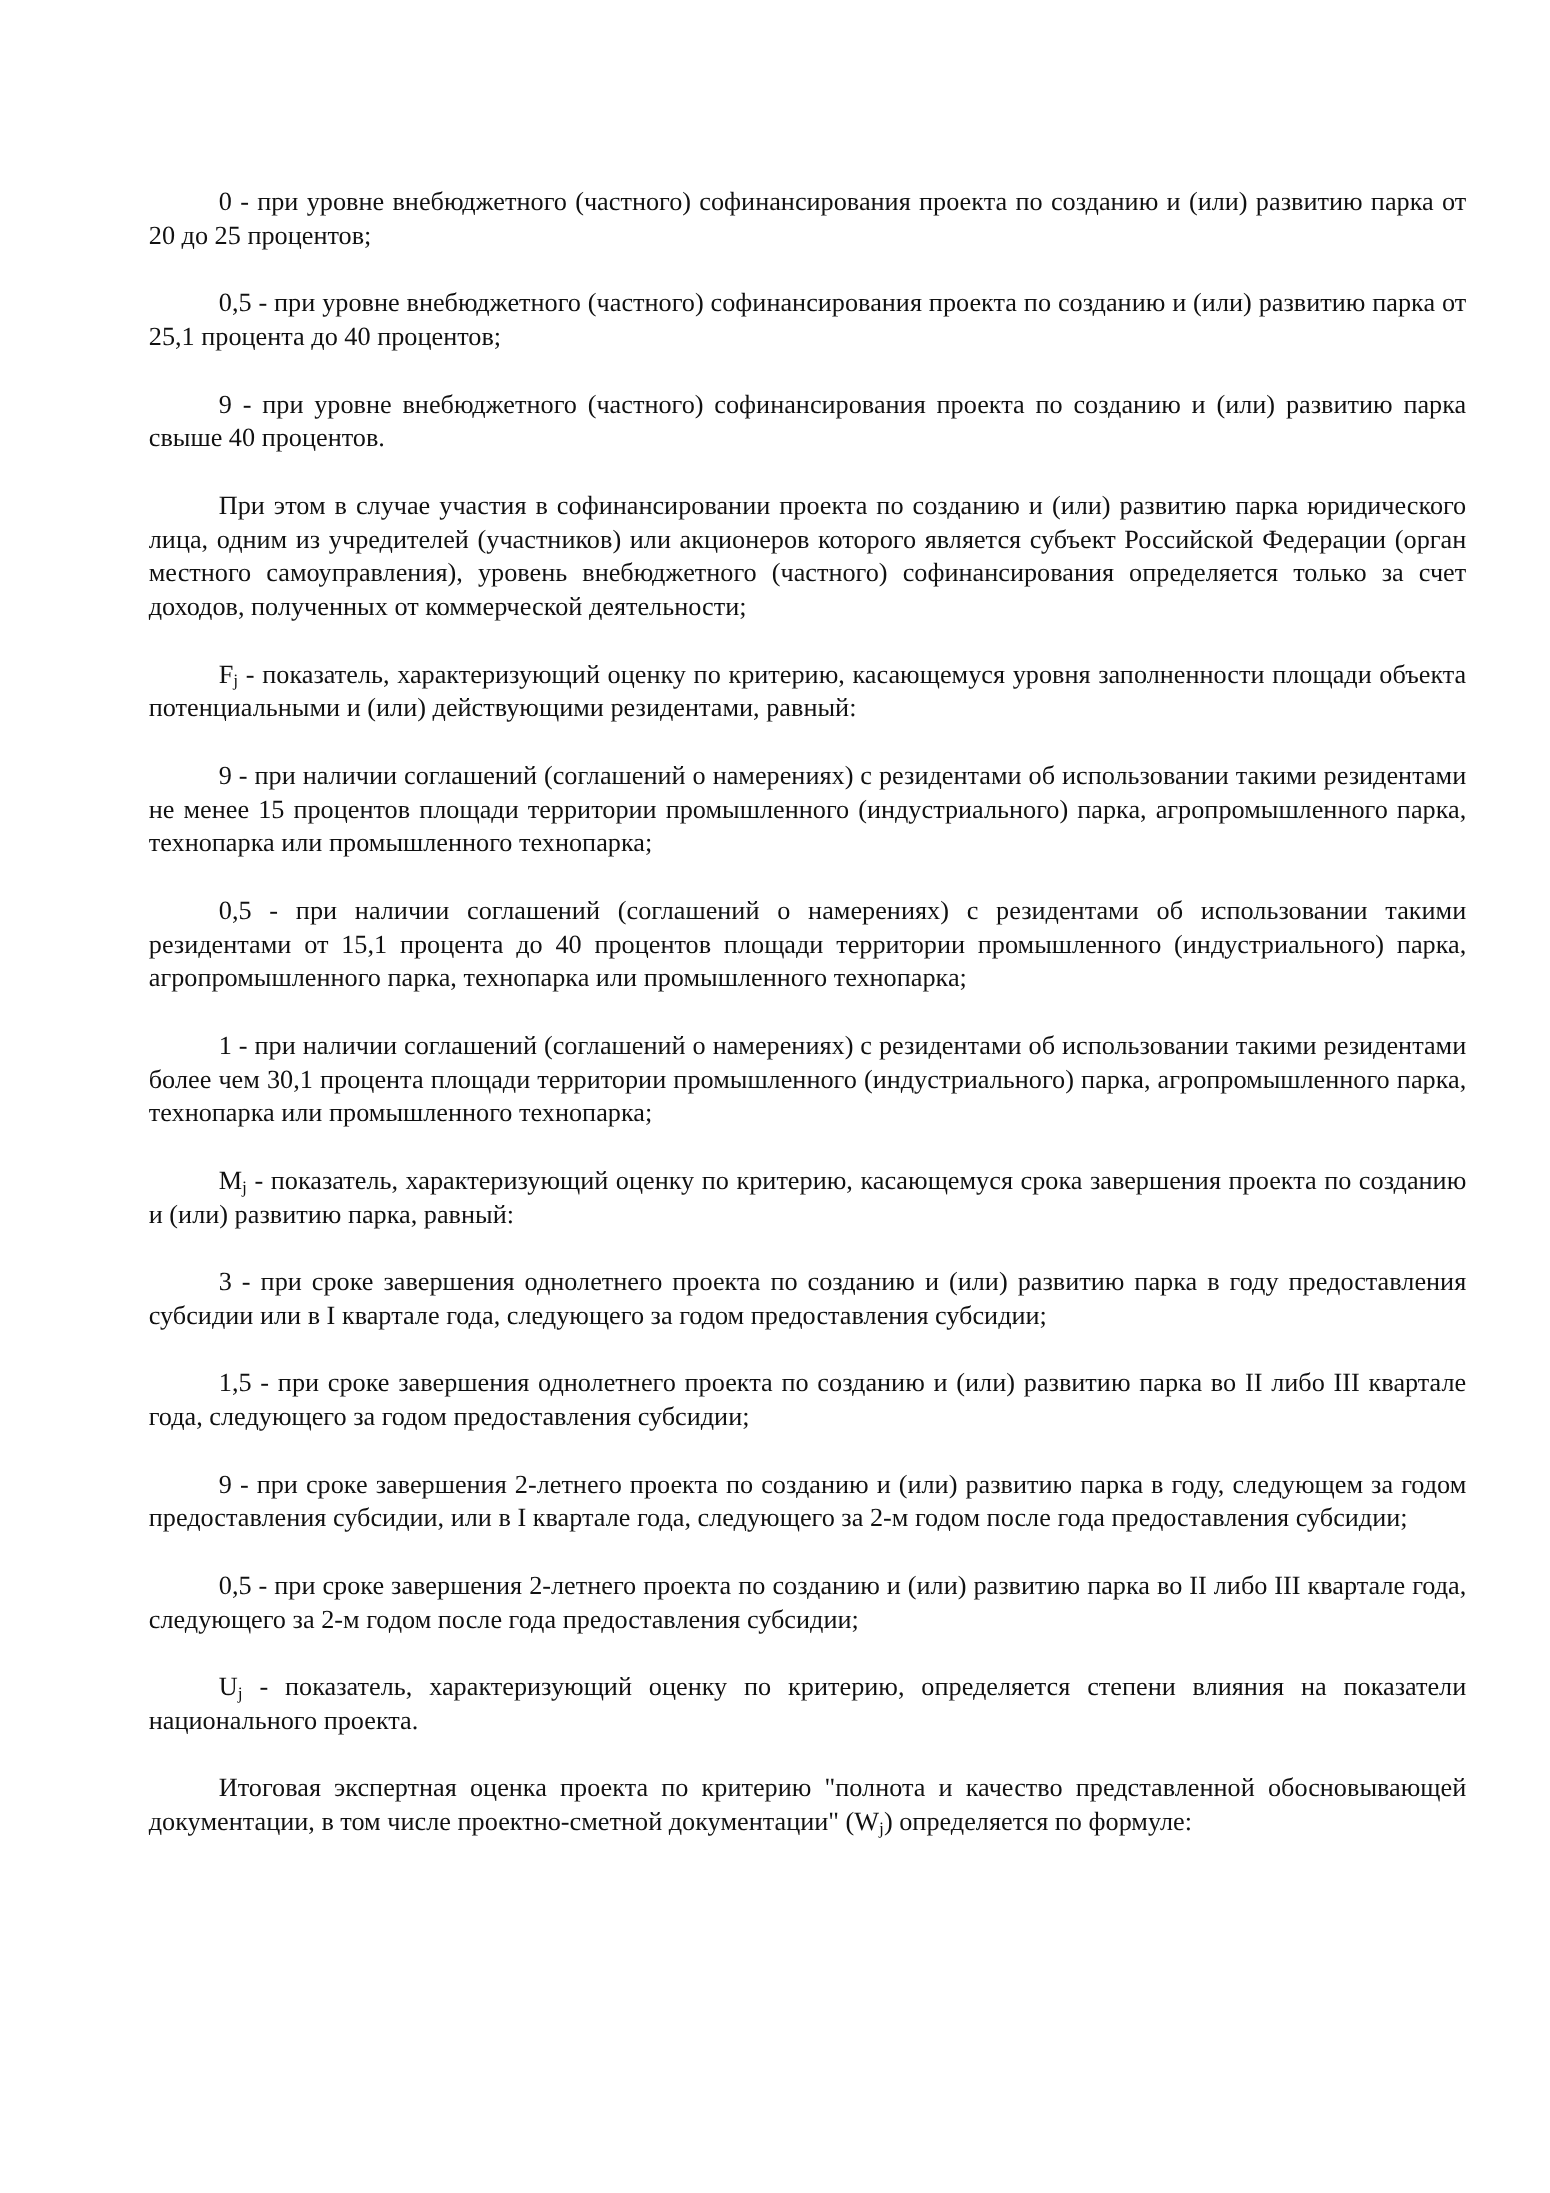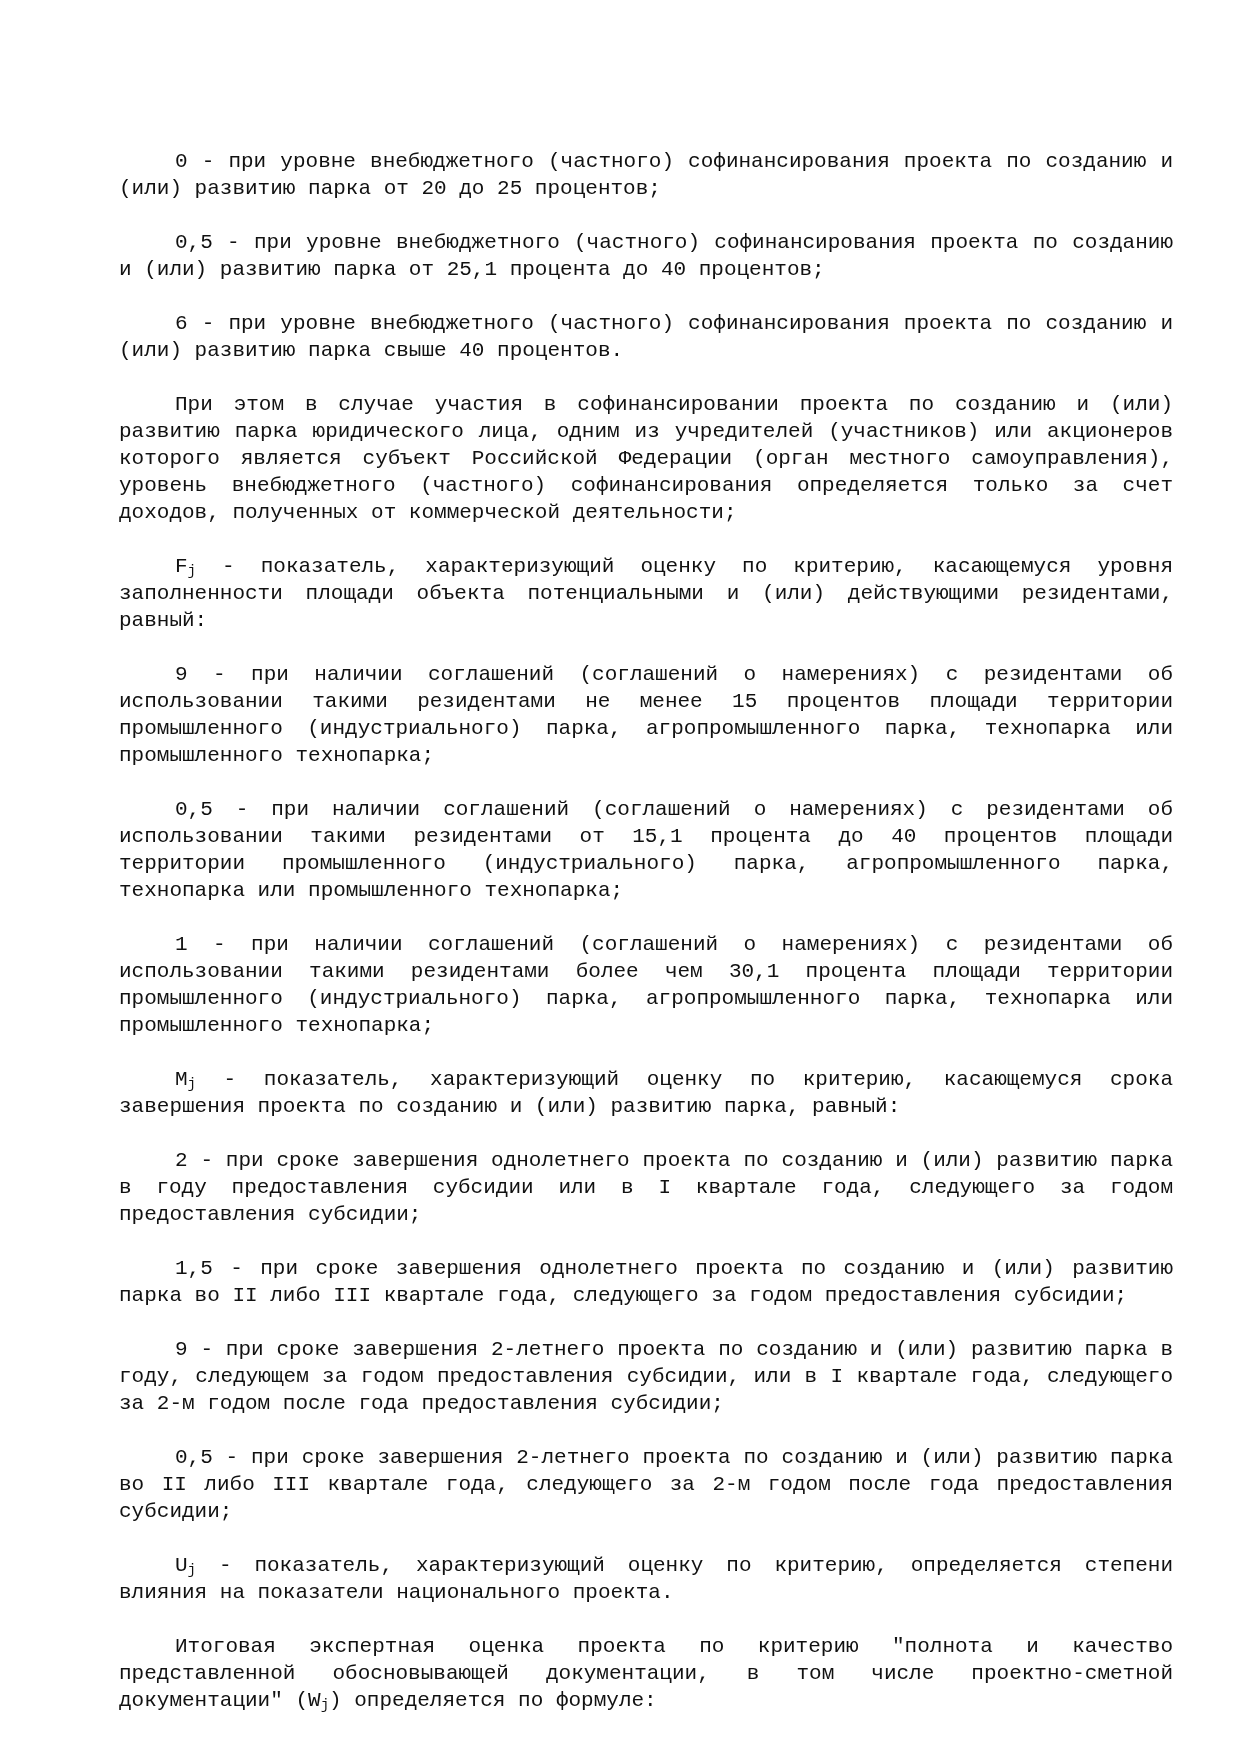--- a/index.html
+++ b/index.html
@@ -2,50 +2,50 @@
 <html><head>
 <meta charset="utf-8">
 <style>
   html, body { margin: 0; padding: 0; background: #ffffff; }
   body { width: 1240px; height: 1754px; position: relative; overflow: hidden; }
   .page {
     position: absolute;
     left: 119px;
     top: 148px;
     width: 1054px;
-    font-family: Liberation Mono, monospace;
+    font-family: Liberation Serif, serif;
     font-size: 21px;
     line-height: 27px;
     color: #111111;
   }
   .para {
     margin: 0 0 27px 0;
     text-align: justify;
     text-indent: 56px;
   }
   sub { font-size: 14px; vertical-align: -3px; line-height: 0; }
 </style>
 </head>
 <body>
 
 <div class="page">
   <p class="para">0 - при уровне внебюджетного (частного) софинансирования проекта по созданию и (или) развитию парка от 20 до 25 процентов;</p>
   <p class="para">0,5 - при уровне внебюджетного (частного) софинансирования проекта по созданию и (или) развитию парка от 25,1 процента до 40 процентов;</p>
-  <p class="para">6 - при уровне внебюджетного (частного) софинансирования проекта по созданию и (или) развитию парка свыше 40 процентов.</p>
+  <p class="para">9 - при уровне внебюджетного (частного) софинансирования проекта по созданию и (или) развитию парка свыше 40 процентов.</p>
   <p class="para">При этом в случае участия в софинансировании проекта по созданию и (или) развитию парка юридического лица, одним из учредителей (участников) или акционеров которого является субъект Российской Федерации (орган местного самоуправления), уровень внебюджетного (частного) софинансирования определяется только за счет доходов, полученных от коммерческой деятельности;</p>
 
   <p class="para"><span>F</span><sub>j</sub><span> - показатель, характеризующий оценку по критерию, касающемуся уровня заполненности площади объекта потенциальными и (или) действующими резидентами, равный:</span></p>
 
   <p class="para">9 - при наличии соглашений (соглашений о намерениях) с резидентами об использовании такими резидентами не менее 15 процентов площади территории промышленного (индустриального) парка, агропромышленного парка, технопарка или промышленного технопарка;</p>
   <p class="para">0,5 - при наличии соглашений (соглашений о намерениях) с резидентами об использовании такими резидентами от 15,1 процента до 40 процентов площади территории промышленного (индустриального) парка, агропромышленного парка, технопарка или промышленного технопарка;</p>
   <p class="para">1 - при наличии соглашений (соглашений о намерениях) с резидентами об использовании такими резидентами более чем 30,1 процента площади территории промышленного (индустриального) парка, агропромышленного парка, технопарка или промышленного технопарка;</p>
 
   <p class="para"><span>M</span><sub>j</sub><span> - показатель, характеризующий оценку по критерию, касающемуся срока завершения проекта по созданию и (или) развитию парка, равный:</span></p>
 
-  <p class="para">2 - при сроке завершения однолетнего проекта по созданию и (или) развитию парка в году предоставления субсидии или в I квартале года, следующего за годом предоставления субсидии;</p>
+  <p class="para">3 - при сроке завершения однолетнего проекта по созданию и (или) развитию парка в году предоставления субсидии или в I квартале года, следующего за годом предоставления субсидии;</p>
   <p class="para">1,5 - при сроке завершения однолетнего проекта по созданию и (или) развитию парка во II либо III квартале года, следующего за годом предоставления субсидии;</p>
   <p class="para">9 - при сроке завершения 2-летнего проекта по созданию и (или) развитию парка в году, следующем за годом предоставления субсидии, или в I квартале года, следующего за 2-м годом после года предоставления субсидии;</p>
   <p class="para">0,5 - при сроке завершения 2-летнего проекта по созданию и (или) развитию парка во II либо III квартале года, следующего за 2-м годом после года предоставления субсидии;</p>
 
   <p class="para"><span>U</span><sub>j</sub><span> - показатель, характеризующий оценку по критерию, определяется степени влияния на показатели национального проекта.</span></p>
 
   <p class="para"><span>Итоговая экспертная оценка проекта по критерию "полнота и качество представленной обосновывающей документации, в том числе проектно-сметной документации" (W</span><sub>j</sub><span>) определяется по формуле:</span></p>
 </div>
 
 </body></html>

